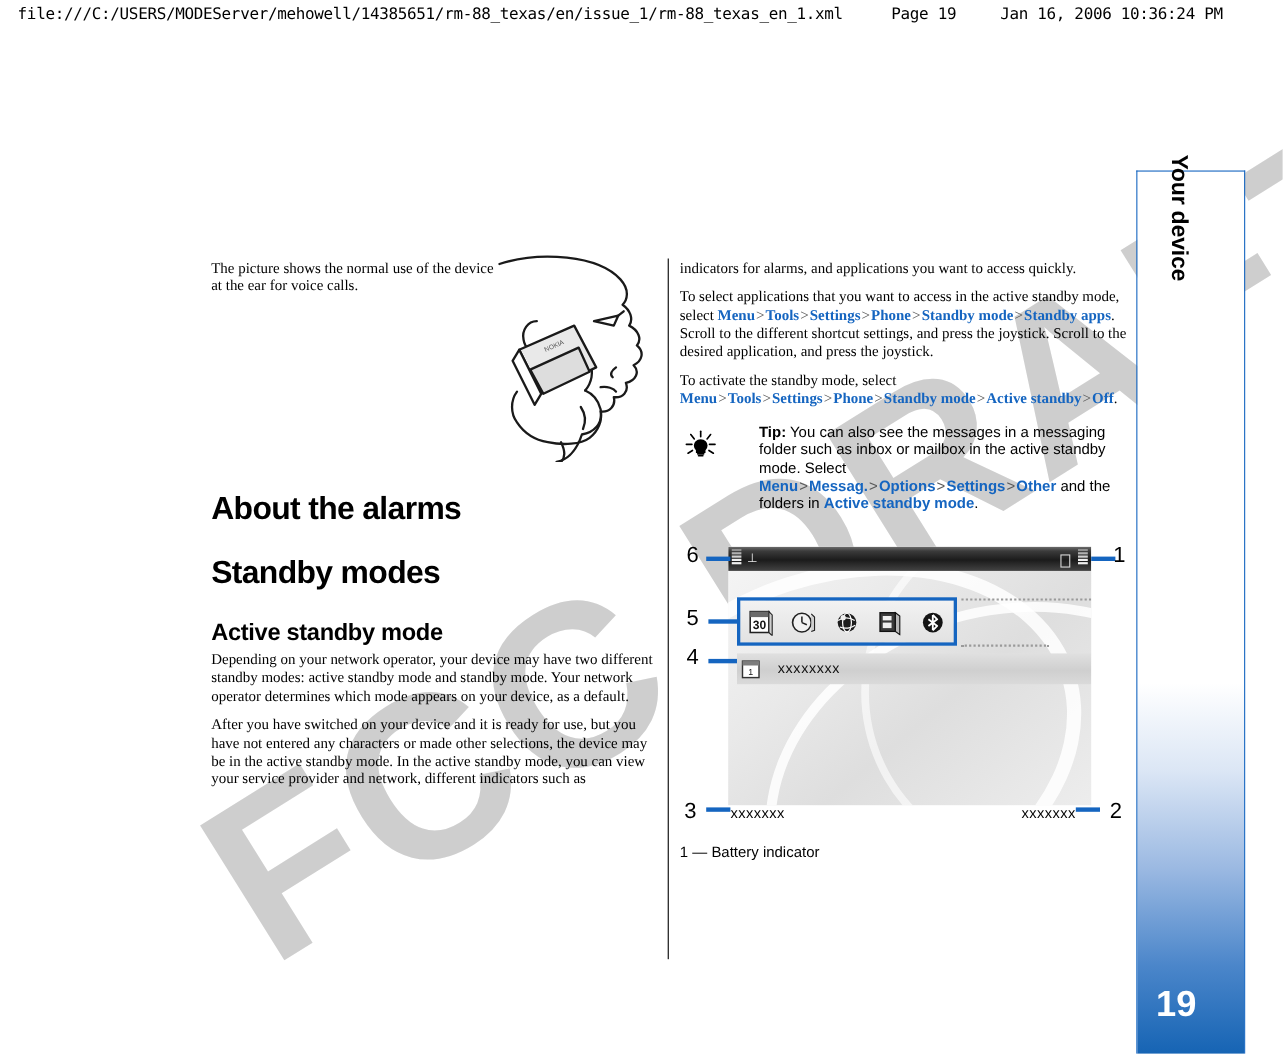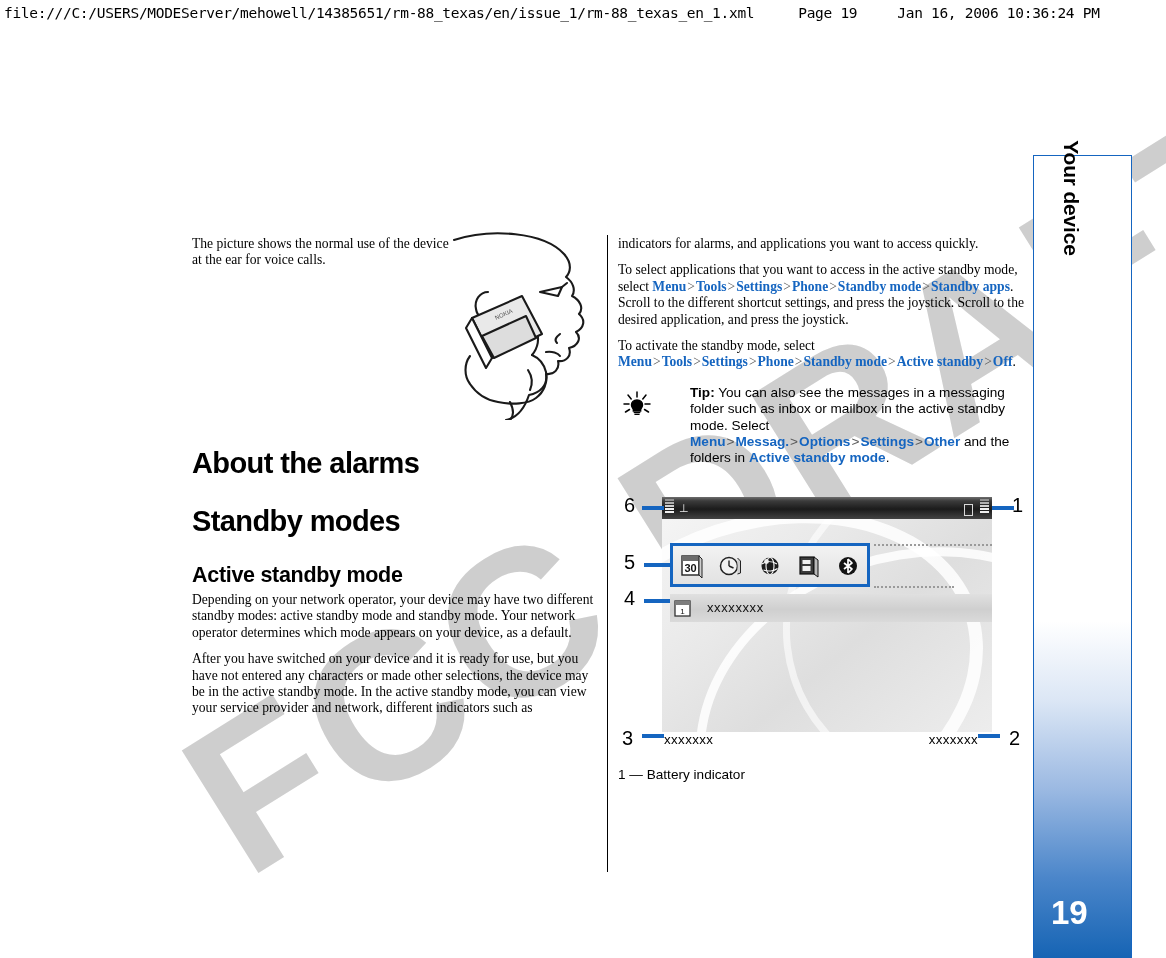--- a/index.html
+++ b/index.html
@@ -22,21 +22,21 @@
     top: 0; left: 0;
     width: 1166px;
     height: 26px;
     display: flex;
     align-items: center;
     font-family: "DejaVu Sans Mono", monospace;
     font-size: 14.5px;
     letter-spacing: -0.3px;
     white-space: nowrap;
   }
-  #print-header .hdr-url   { padding-left: 4px; }
+  #print-header .hdr-url   { padding-left: 16px; }
   #print-header .hdr-page  { margin-left: 44px; }
   #print-header .hdr-date  { margin-left: 40px; }
 
   
   #page {
     position: absolute;
     top: 26px; left: 0;
     width: 1166px;
     height: 932px;
   }

